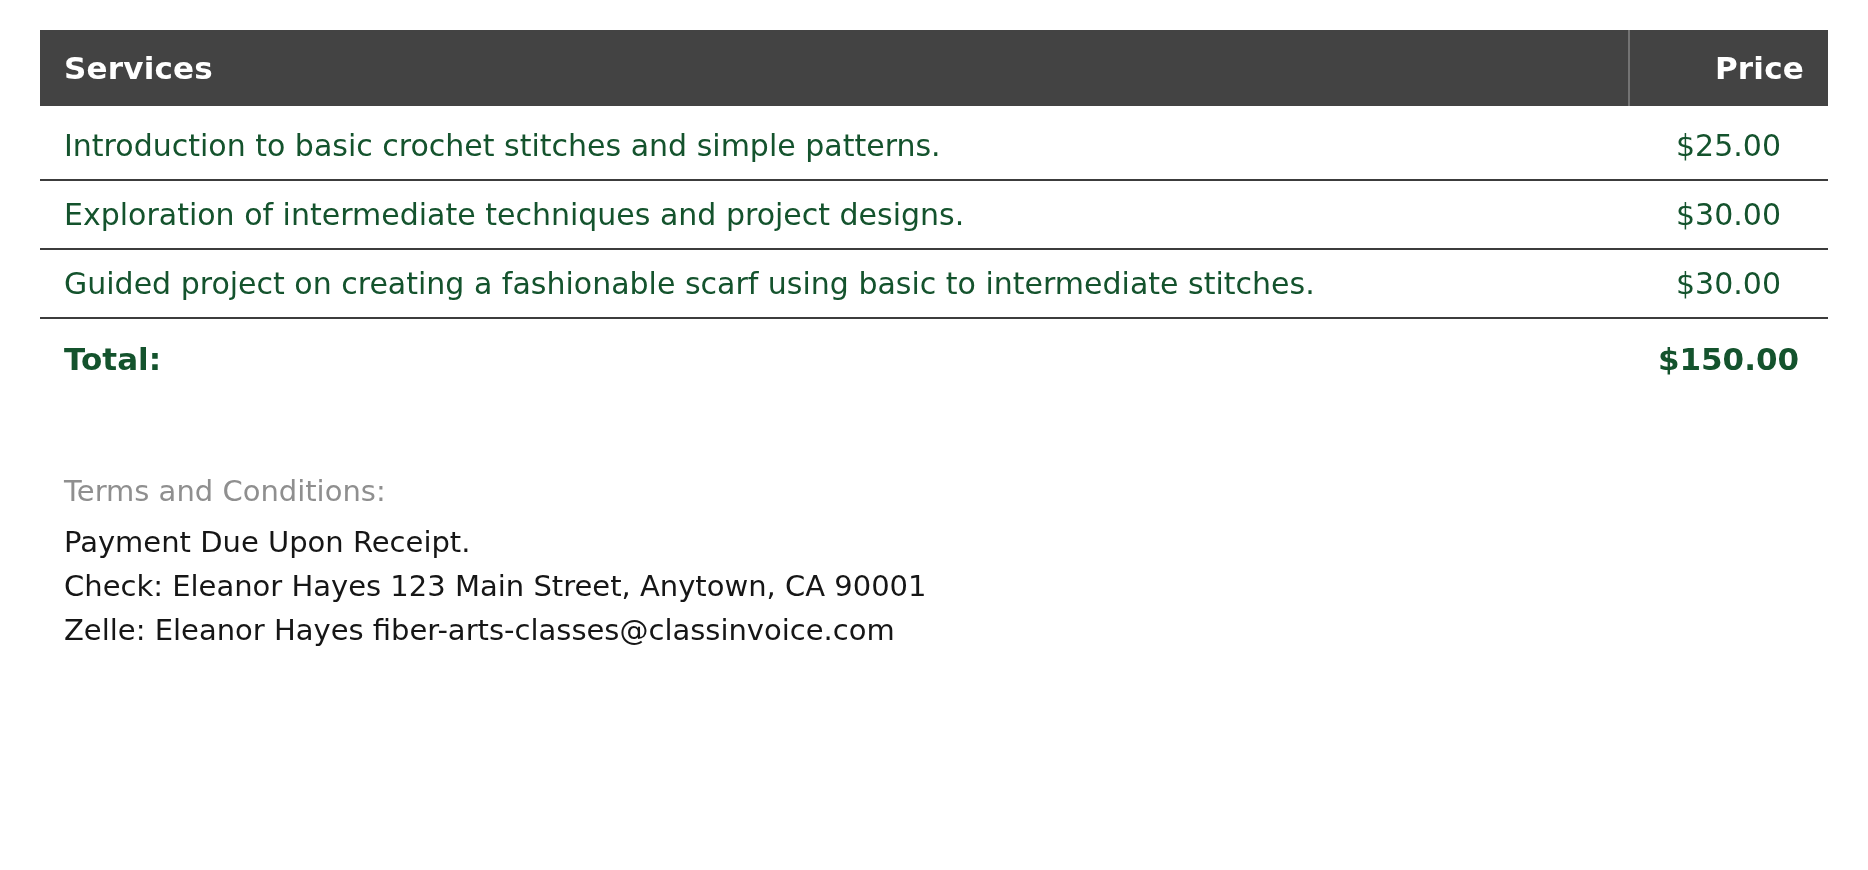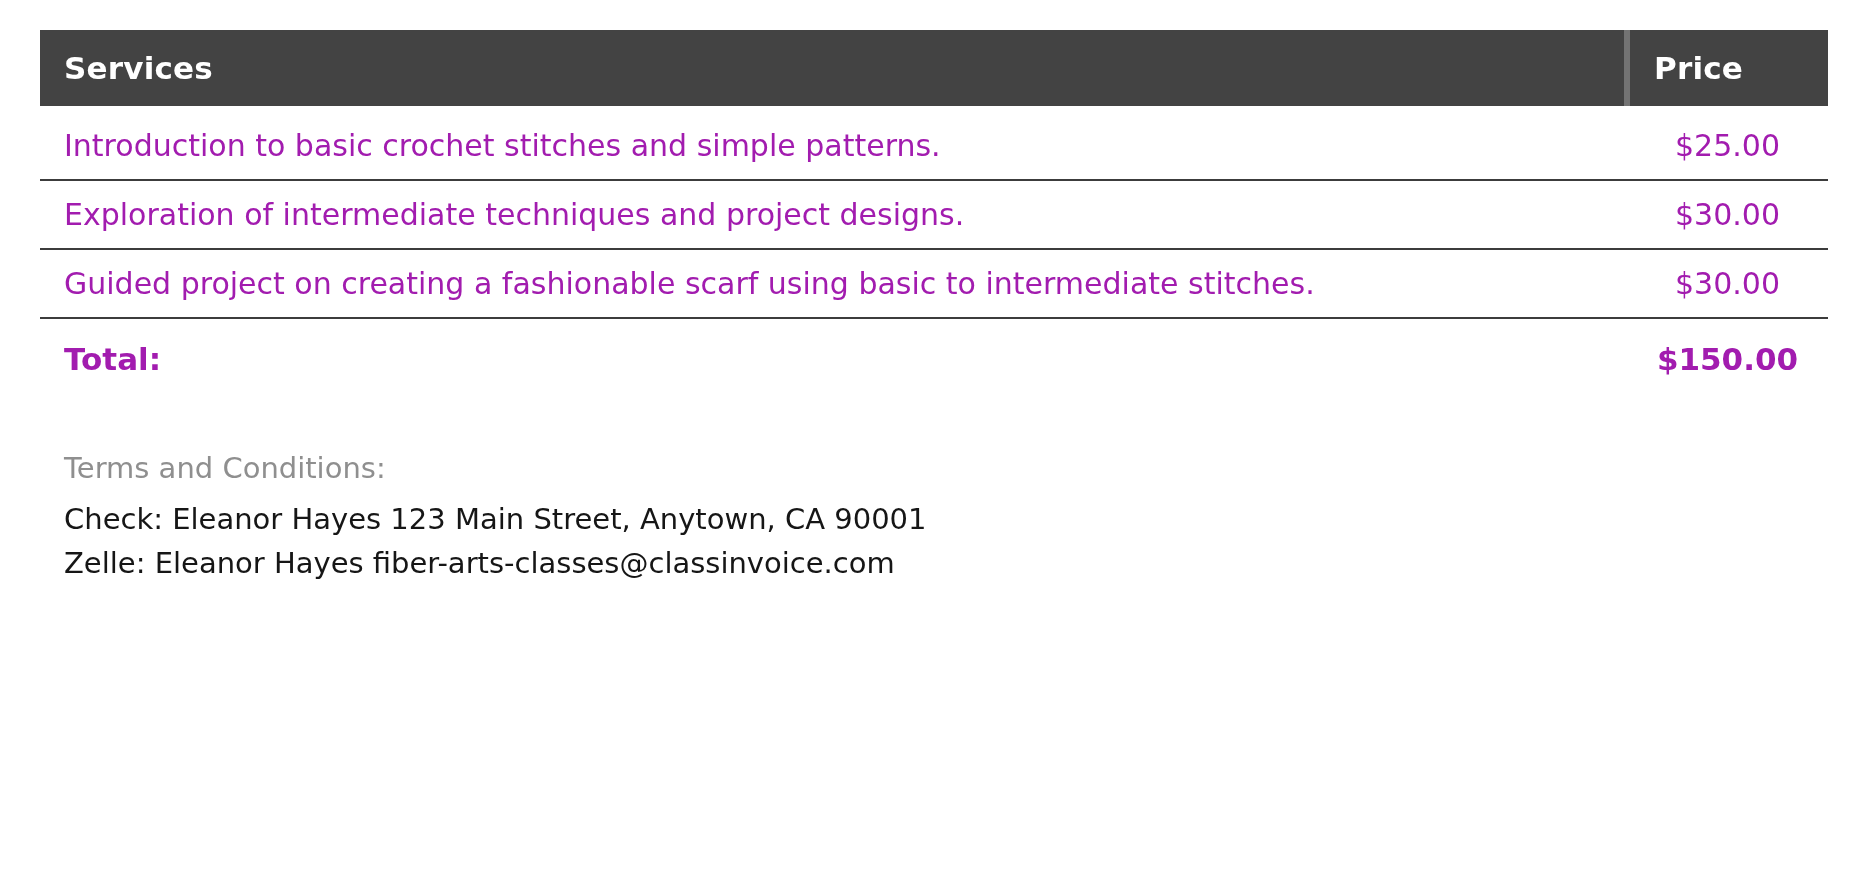--- a/index.html
+++ b/index.html
@@ -28,50 +28,51 @@
   table.invoice thead th {
     background: #434343;
     color: #ffffff;
     font-size: 31px;
     font-weight: bold;
     padding: 20px 24px;
     text-align: left;
     letter-spacing: 0.2px;
   }
   table.invoice thead th.price-col {
-    border-left: 6px solid #737373;
+    text-align: right;
+    border-left: 2px solid #737373;
     width: 150px;
   }
   table.invoice tbody td {
     font-size: 30px;
     padding: 16px 24px 16px 24px;
     border-bottom: 2px solid #3c3c3c;
     vertical-align: middle;
-    color: #a21caf;
+    color: #14532d;
     font-weight: 400;
   }
   table.invoice tbody tr:first-child td {
     padding-top: 22px;
   }
   table.invoice tbody td.price-cell {
     text-align: center;
     white-space: nowrap;
   }
   table.invoice tbody tr.total-row td {
     border-bottom: none;
     font-weight: bold;
     font-size: 31px;
     padding-top: 22px;
   }
   table.invoice tbody tr.total-row td.total-label {
     text-align: left;
     padding-right: 60px;
   }
   .terms {
-    margin-top: 58px;
+    margin-top: 81px;
     padding-left: 24px;
   }
   .terms-title {
     font-size: 29px;
     color: #8f8f8f;
     margin-bottom: 12px;
   }
   .terms-line {
     font-size: 29px;
     color: #161616;
@@ -105,17 +106,18 @@
       </tr>
       <tr class="total-row">
         <td class="total-label">Total:</td>
         <td class="price-cell">$150.00</td>
       </tr>
     </tbody>
   </table>
 
   <div class="terms">
     <div class="terms-title">Terms and Conditions:</div>
+    <div class="terms-line">Payment Due Upon Receipt.</div>
     <div class="terms-line">Check: Eleanor Hayes 123 Main Street, Anytown, CA 90001</div>
     <div class="terms-line">Zelle: Eleanor Hayes fiber-arts-classes@classinvoice.com</div>
   </div>
 
 </div>
 
 </body></html>

